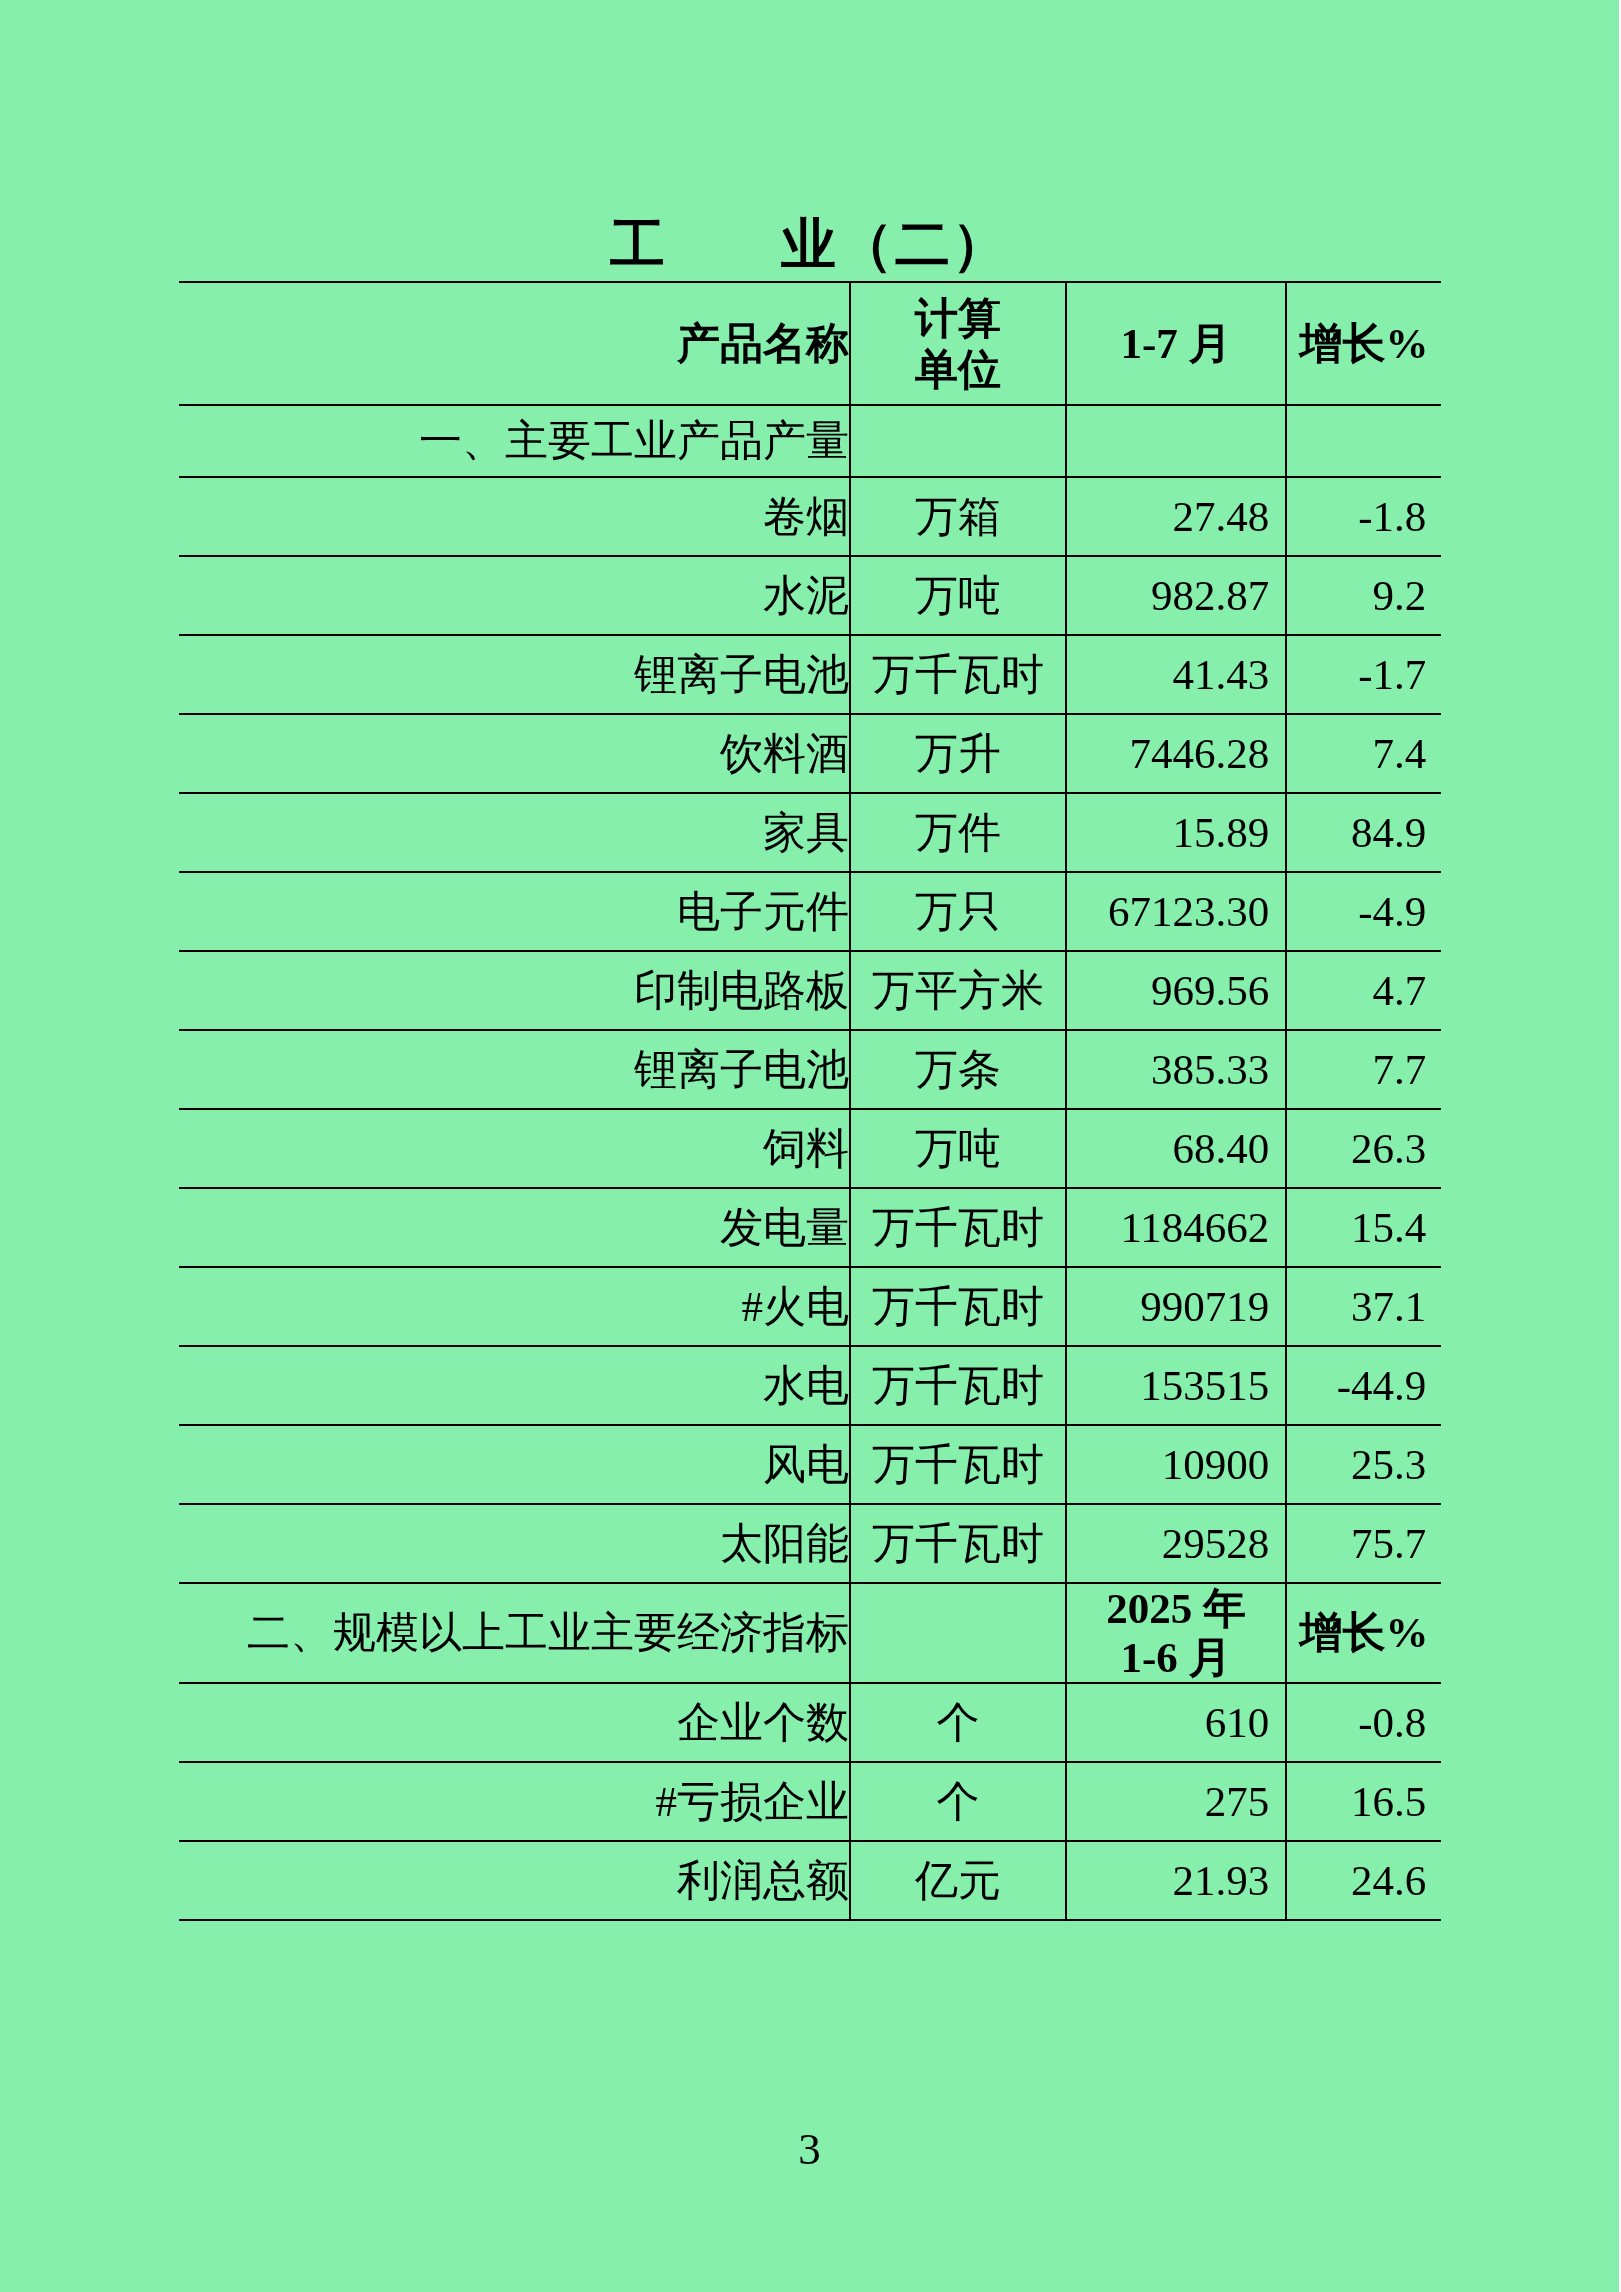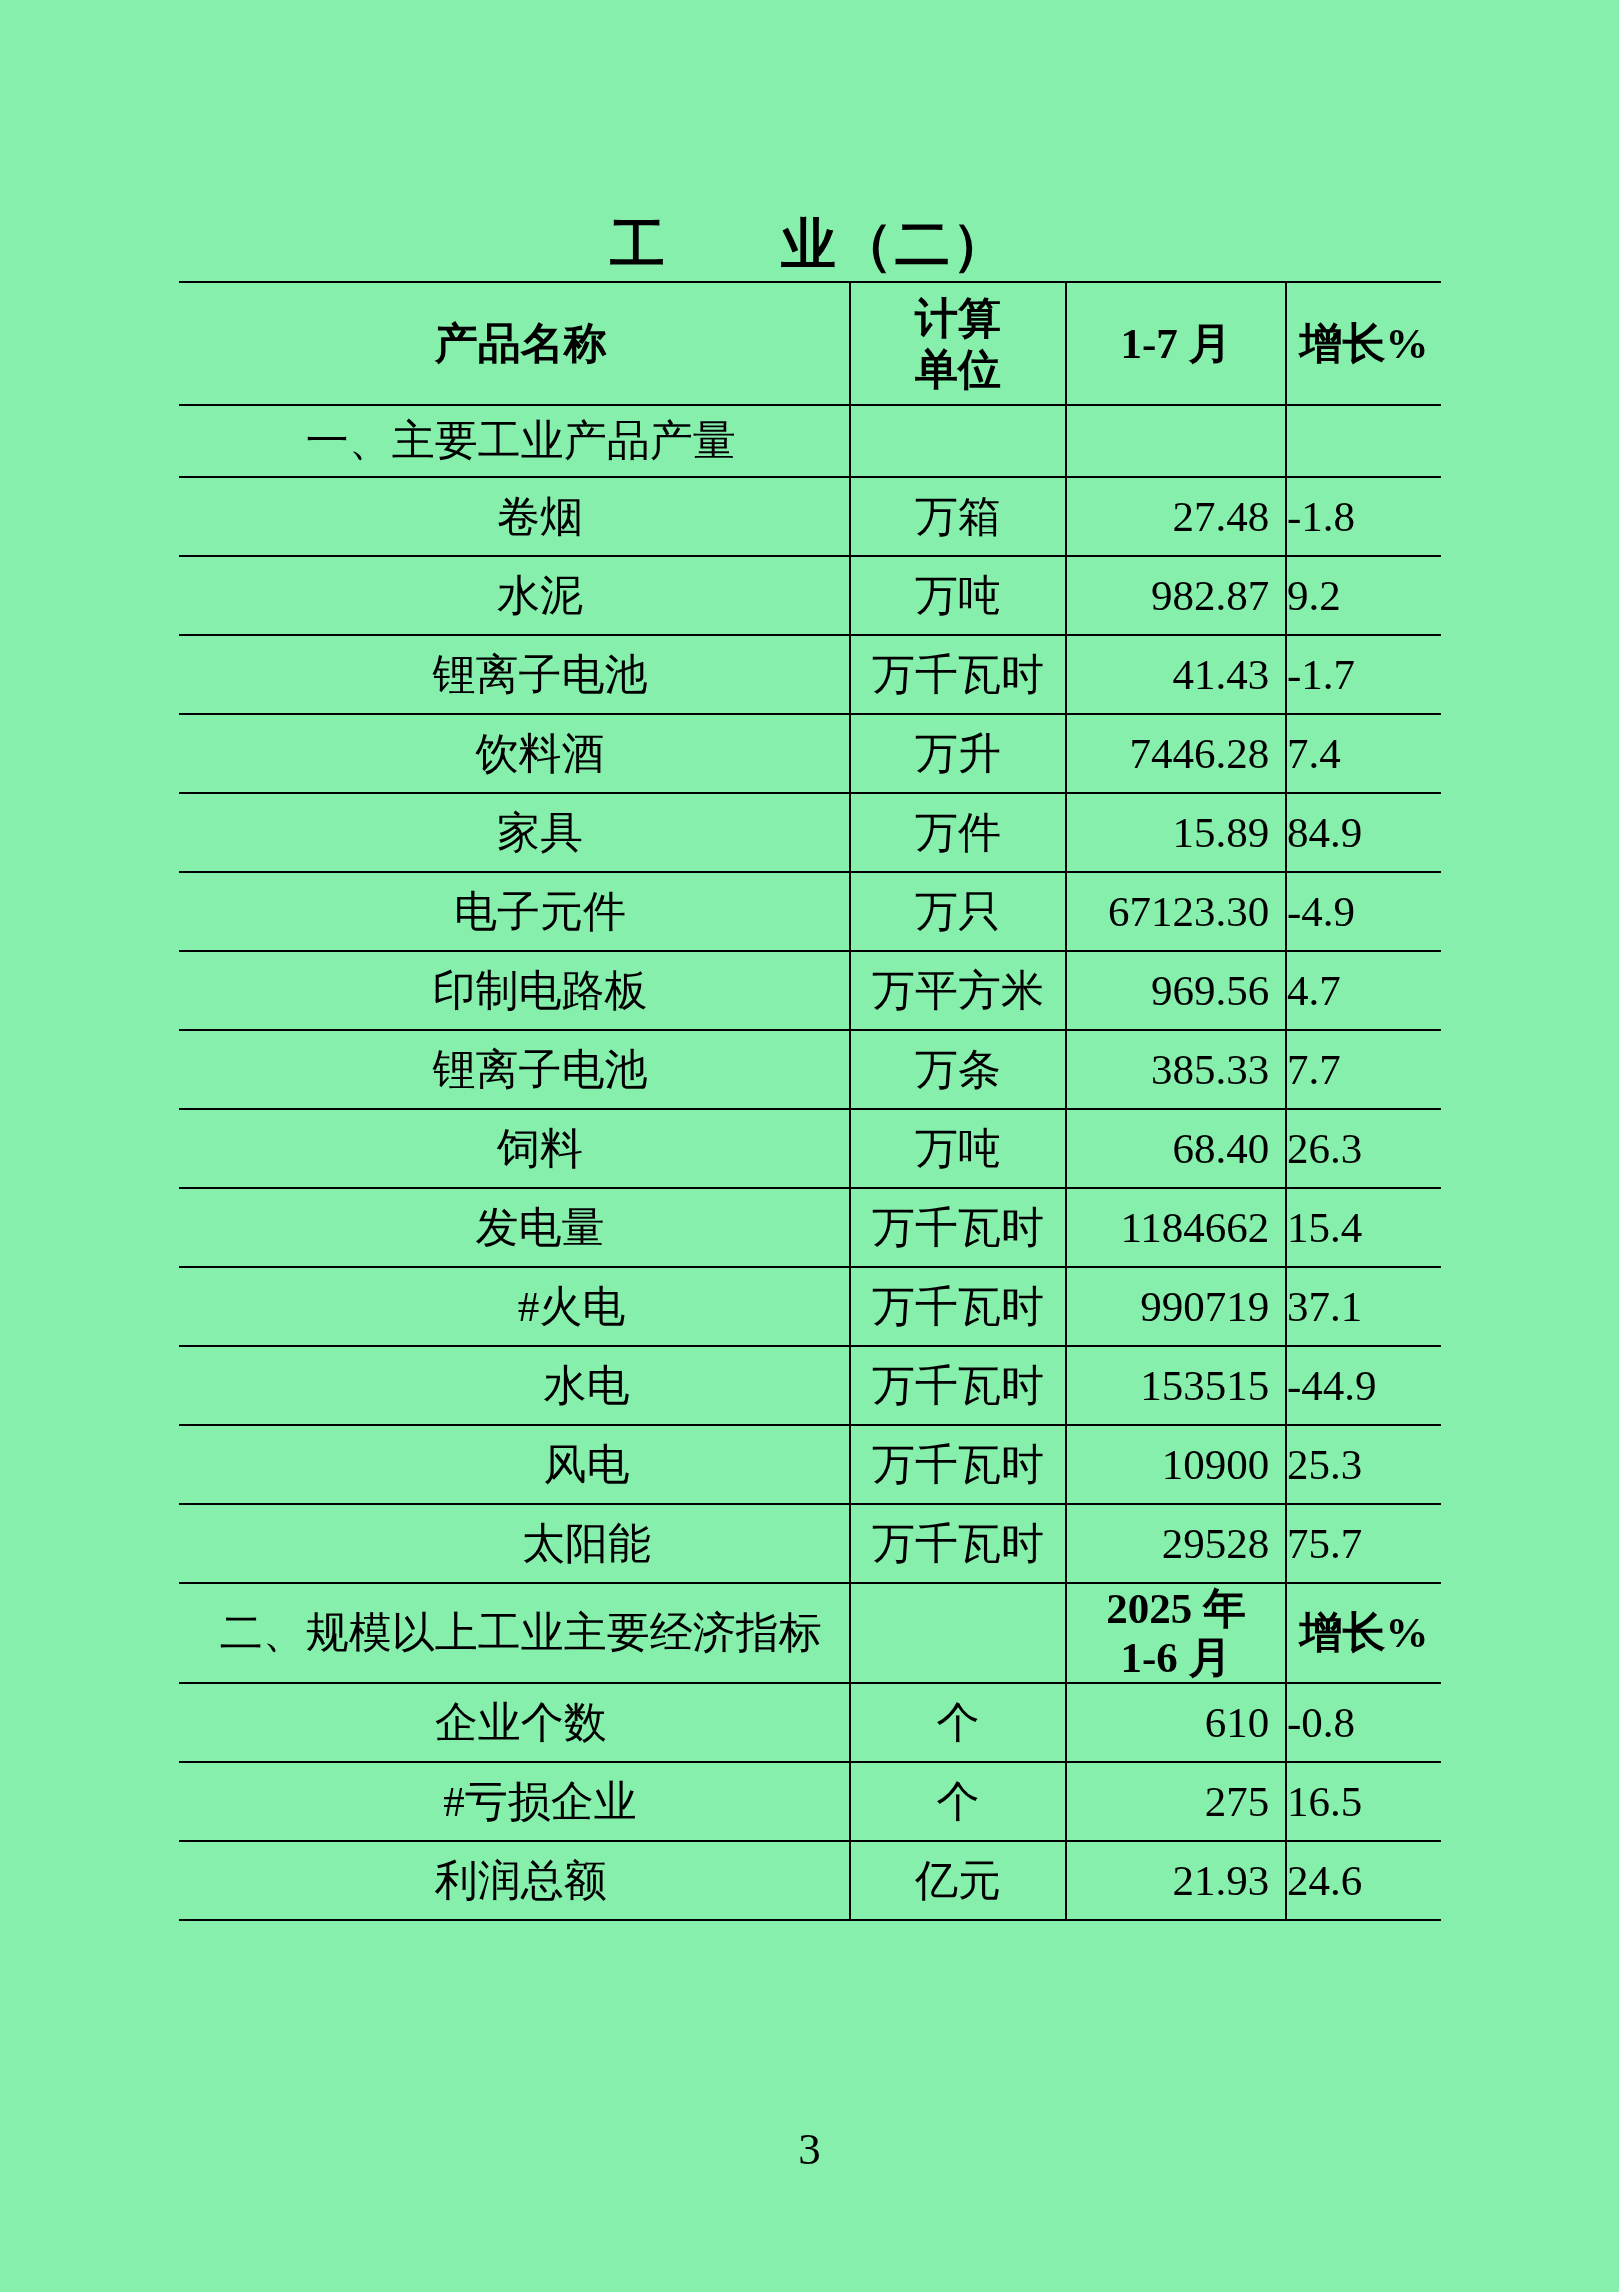--- a/index.html
+++ b/index.html
@@ -40,24 +40,24 @@
     border-bottom: 2px solid #000;
     font-size: 43px;
     overflow: hidden;
   }
   .stat-table thead td {
     border-bottom: 2.9px solid #000;
     font-weight: bold;
     height: 123px;
   }
   .v { border-right: 2px solid #000; }
-  .c-label { text-align: center; }
+  .c-label { text-align: right; }
   .c-unit  { text-align: center; }
   .c-val   { text-align: right; padding-right: 15.7px; font-size: 45px; }
-  .c-growth{ padding-right: 14.7px; font-size: 45px; }
+  .c-growth{ text-align: right; padding-right: 14.7px; font-size: 45px; }
   .c-center-bold { text-align: center; font-weight: bold; }
   .row-data td     { height: 79px; }
   .row-section td  { height: 72px; }
   .row-section2 td { height: 100px; }
   .ind0 { padding-left: 13.7px; }
   .ind1 { padding-left: 52px; }
   .ind2 { padding-left: 115px; }
   .ind3 { padding-left: 145px; }
   .two-line span { display: block; line-height: 51px; }
   .period-cell span { display: block; line-height: 49px; font-weight: bold; }

